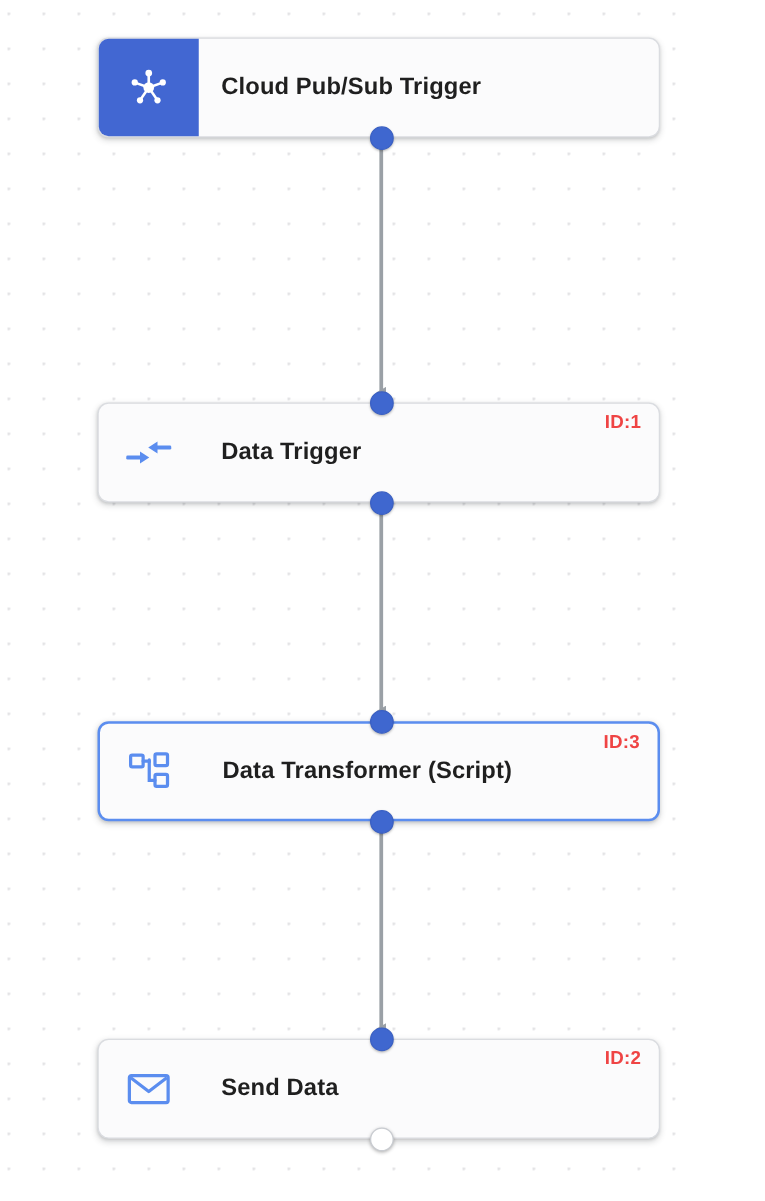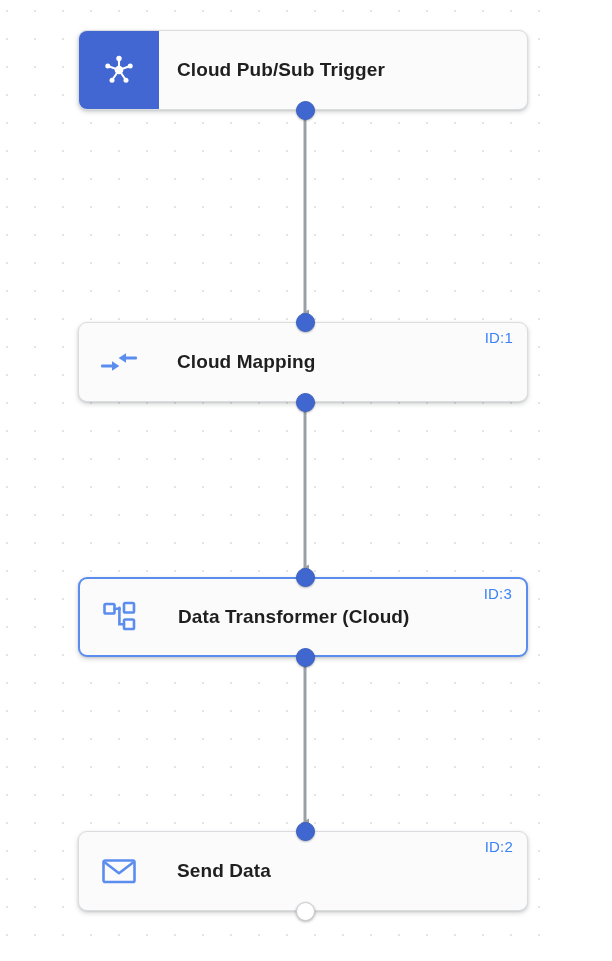--- a/index.html
+++ b/index.html
@@ -78,22 +78,22 @@
     color: #1f1f1f;
     letter-spacing: 0.1px;
     white-space: nowrap;
   }
 
   .node-id {
     position: absolute;
     top: 6px;
     right: 14px;
     font-size: 15px;
-    font-weight: normal;
-    color: #3b82f6;
+    font-weight: bold;
+    color: #ef4444;
     letter-spacing: 0.2px;
   }
 
   
   .handle {
     position: absolute;
     width: 19px;
     height: 19px;
     border-radius: 50%;
     box-sizing: border-box;
@@ -165,41 +165,41 @@
       <svg class="svg-icon" width="40" height="28" viewBox="0 0 40 28">
         <g fill="#5b8def">
           <rect x="2" y="16.4" width="12.5" height="3.2" rx="1.1"></rect>
           <polygon points="13,13.2 20.4,18 13,22.8"></polygon>
           <rect x="25.5" y="8.4" width="12.5" height="3.2" rx="1.1"></rect>
           <polygon points="27,5.2 19.6,10 27,14.8"></polygon>
         </g>
       </svg>
     </div>
     <div class="node-body">
-      <span class="node-title">Cloud Mapping</span>
+      <span class="node-title">Data Trigger</span>
       <span class="node-id">ID:1</span>
     </div>
   </div>
   <div class="handle filled" style="top:312.5px;"></div>
   <div class="handle filled" style="top:392.5px;"></div>
 
   <div class="node selected" style="top:577px;">
     <div class="node-icon-panel">
       <svg class="svg-icon" width="36" height="34" viewBox="0 0 36 34">
         <g fill="none" stroke="#5b8def" stroke-width="2.6">
           <rect x="2.5" y="4" width="10" height="9.5" rx="1.3"></rect>
           <rect x="22" y="3" width="10" height="9.5" rx="1.3"></rect>
           <rect x="22" y="19.5" width="10" height="9.5" rx="1.3"></rect>
           <path d="M12.5 8.8 H17.4 V7.8" stroke-linecap="round"></path>
           <path d="M17.4 8.8 V24.2 H22" stroke-linecap="round"></path>
         </g>
       </svg>
     </div>
     <div class="node-body">
-      <span class="node-title">Data Transformer (Cloud)</span>
+      <span class="node-title">Data Transformer (Script)</span>
       <span class="node-id">ID:3</span>
     </div>
   </div>
   <div class="handle filled" style="top:567.5px;"></div>
   <div class="handle filled" style="top:647.5px;"></div>
 
   <div class="node" style="top:831px;">
     <div class="node-icon-panel">
       <svg class="svg-icon" width="36" height="28" viewBox="0 0 36 28">
         <g fill="none" stroke="#5b8def" stroke-width="2.6" stroke-linejoin="round">

